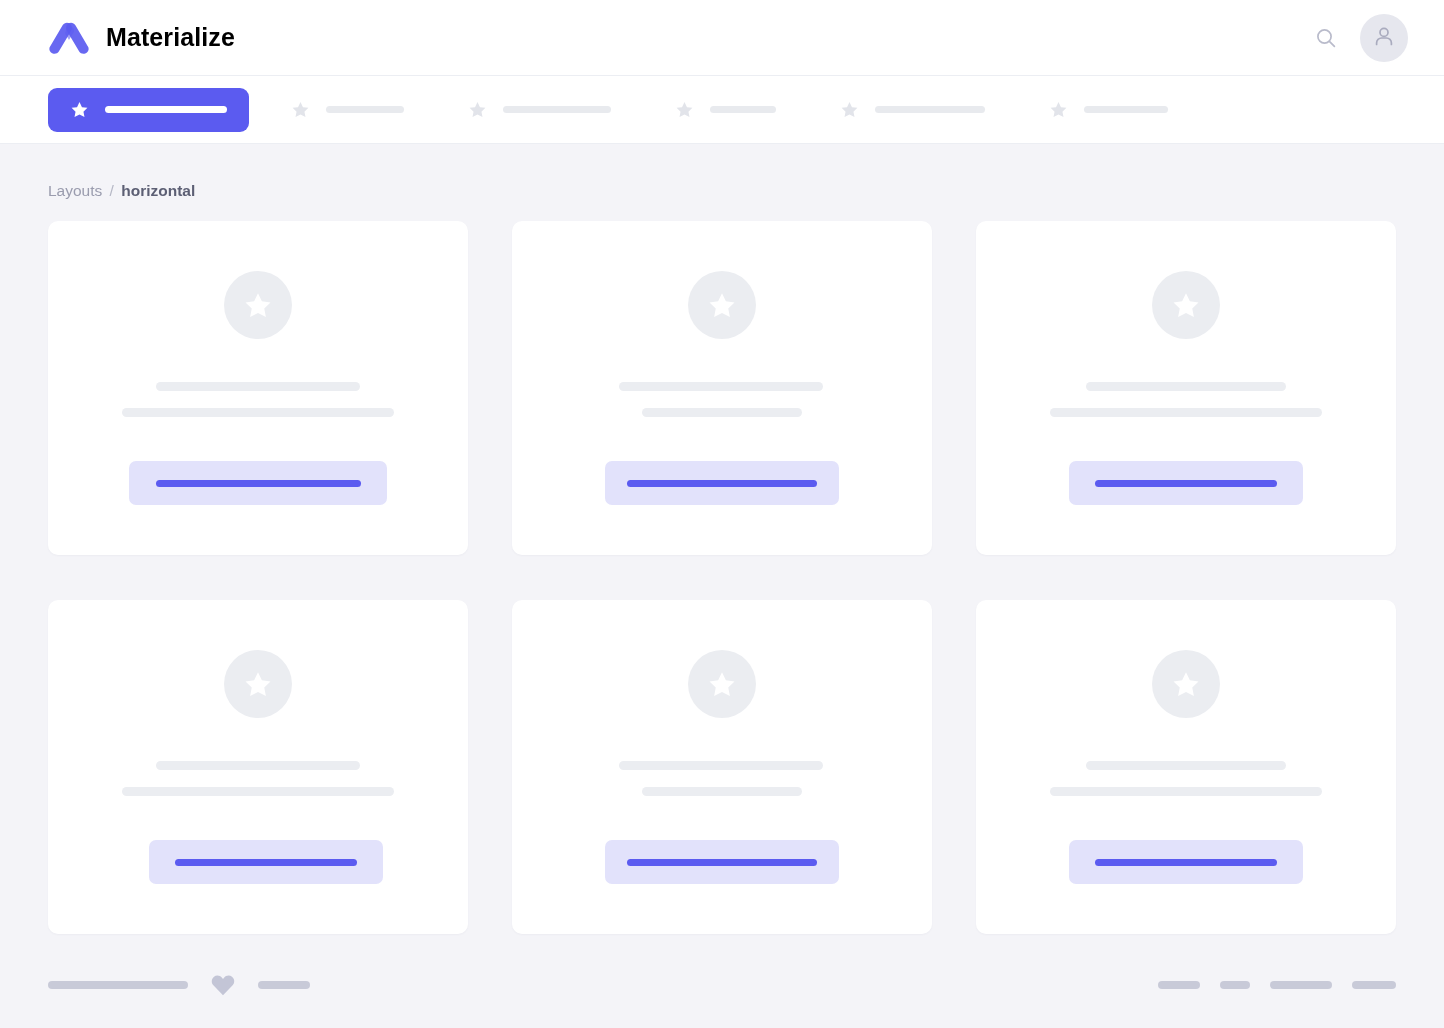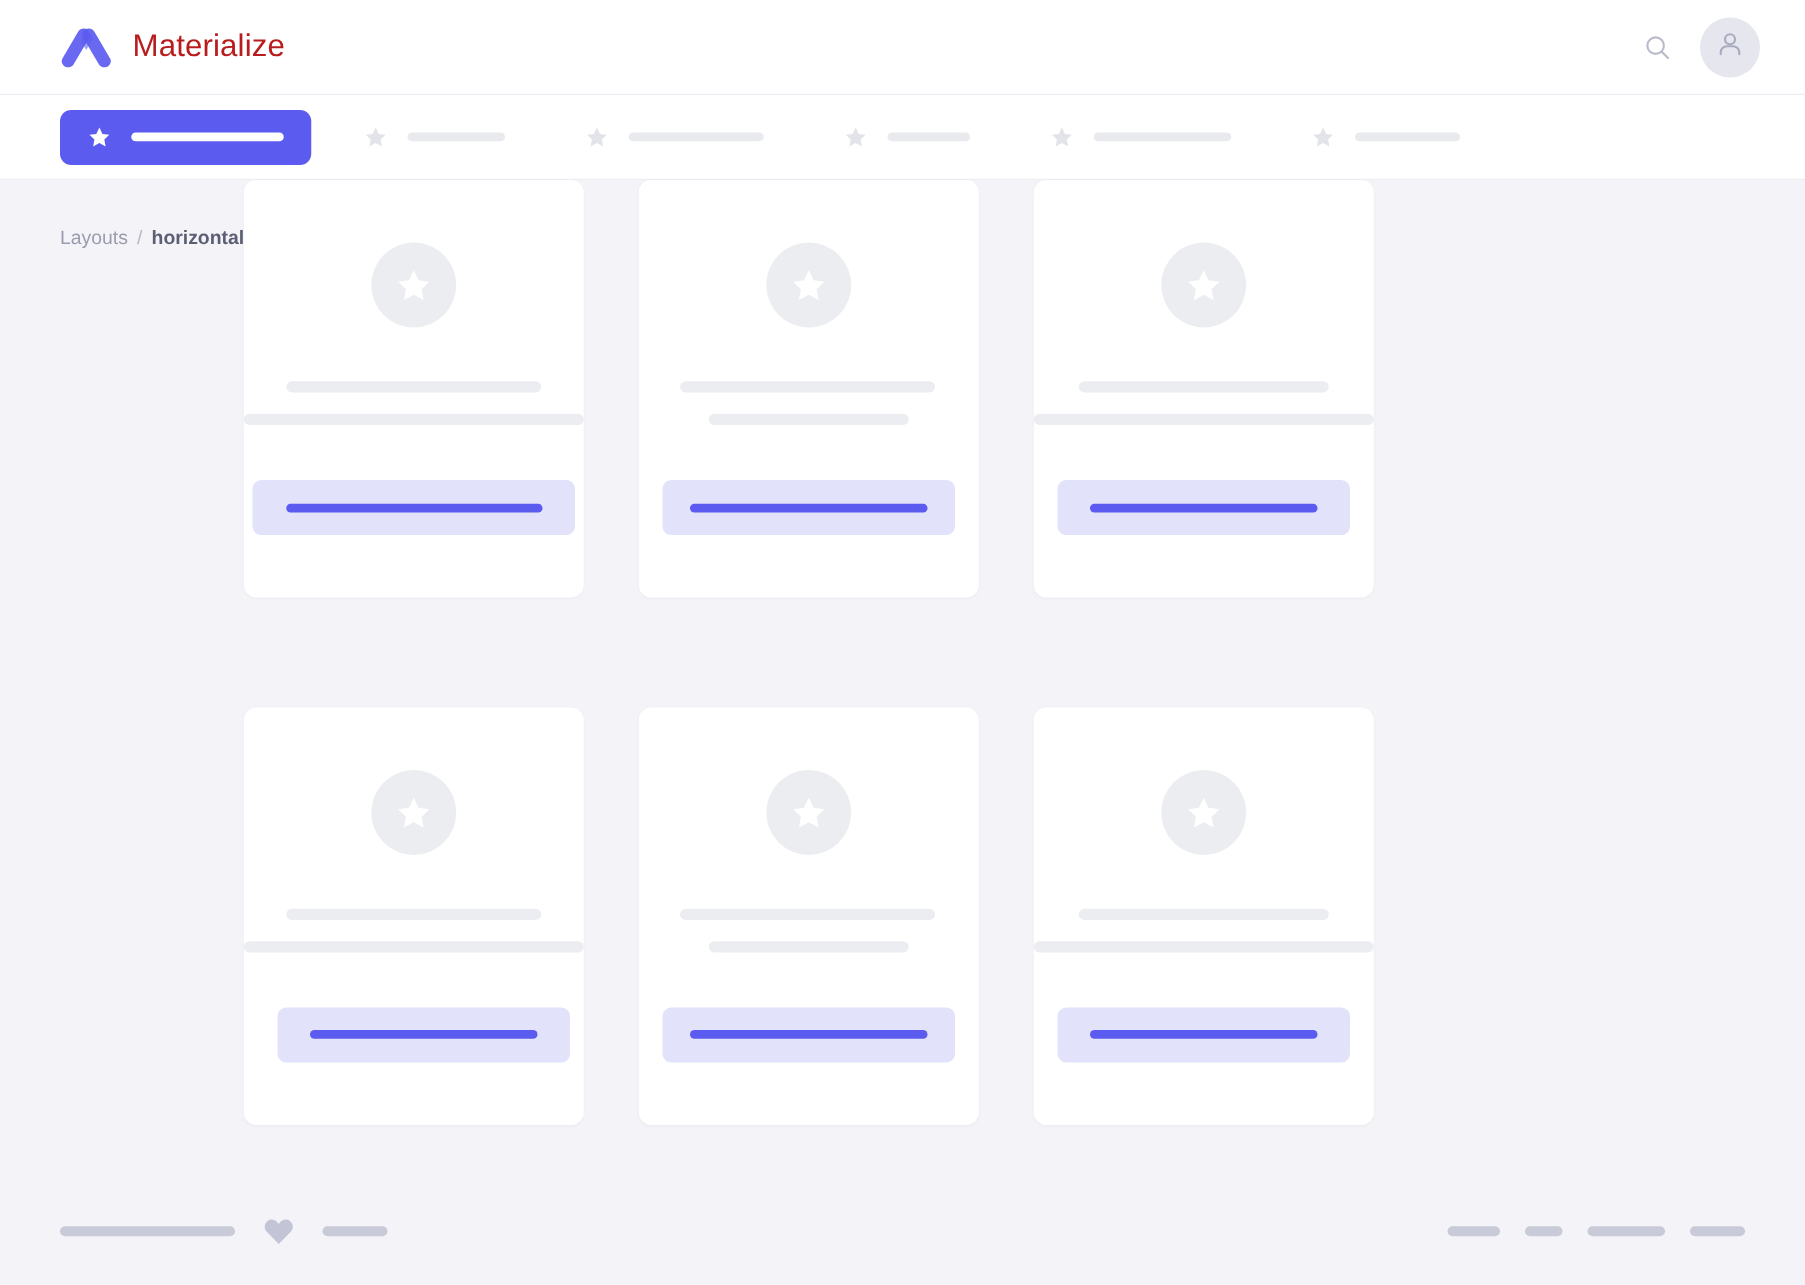--- a/index.html
+++ b/index.html
@@ -39,22 +39,22 @@
   }
 
   .logo-icon {
     width: 42px;
     height: 34px;
     display: block;
   }
 
   .brand-name {
     font-size: 25px;
-    font-weight: normal;
-    color: #b91c1c;
+    font-weight: bold;
+    color: #000000;
     letter-spacing: 0.1px;
   }
 
   .header-spacer { flex: 1; }
 
   .header-actions {
     display: flex;
     align-items: center;
     gap: 22px;
   }
@@ -105,21 +105,21 @@
     background: #e8eaee;
   }
 
   .tab.active .tab-bar { background: #ffffff; }
 
   
   .content {
     flex: 1;
     padding: 0 48px;
     display: flex;
-    flex-direction: row;
+    flex-direction: column;
   }
 
   .breadcrumb {
     margin-top: 38px;
     margin-bottom: 21px;
     font-size: 15.5px;
     color: #9a9cae;
   }
   .breadcrumb .crumb-current {
     color: #5c5f74;

